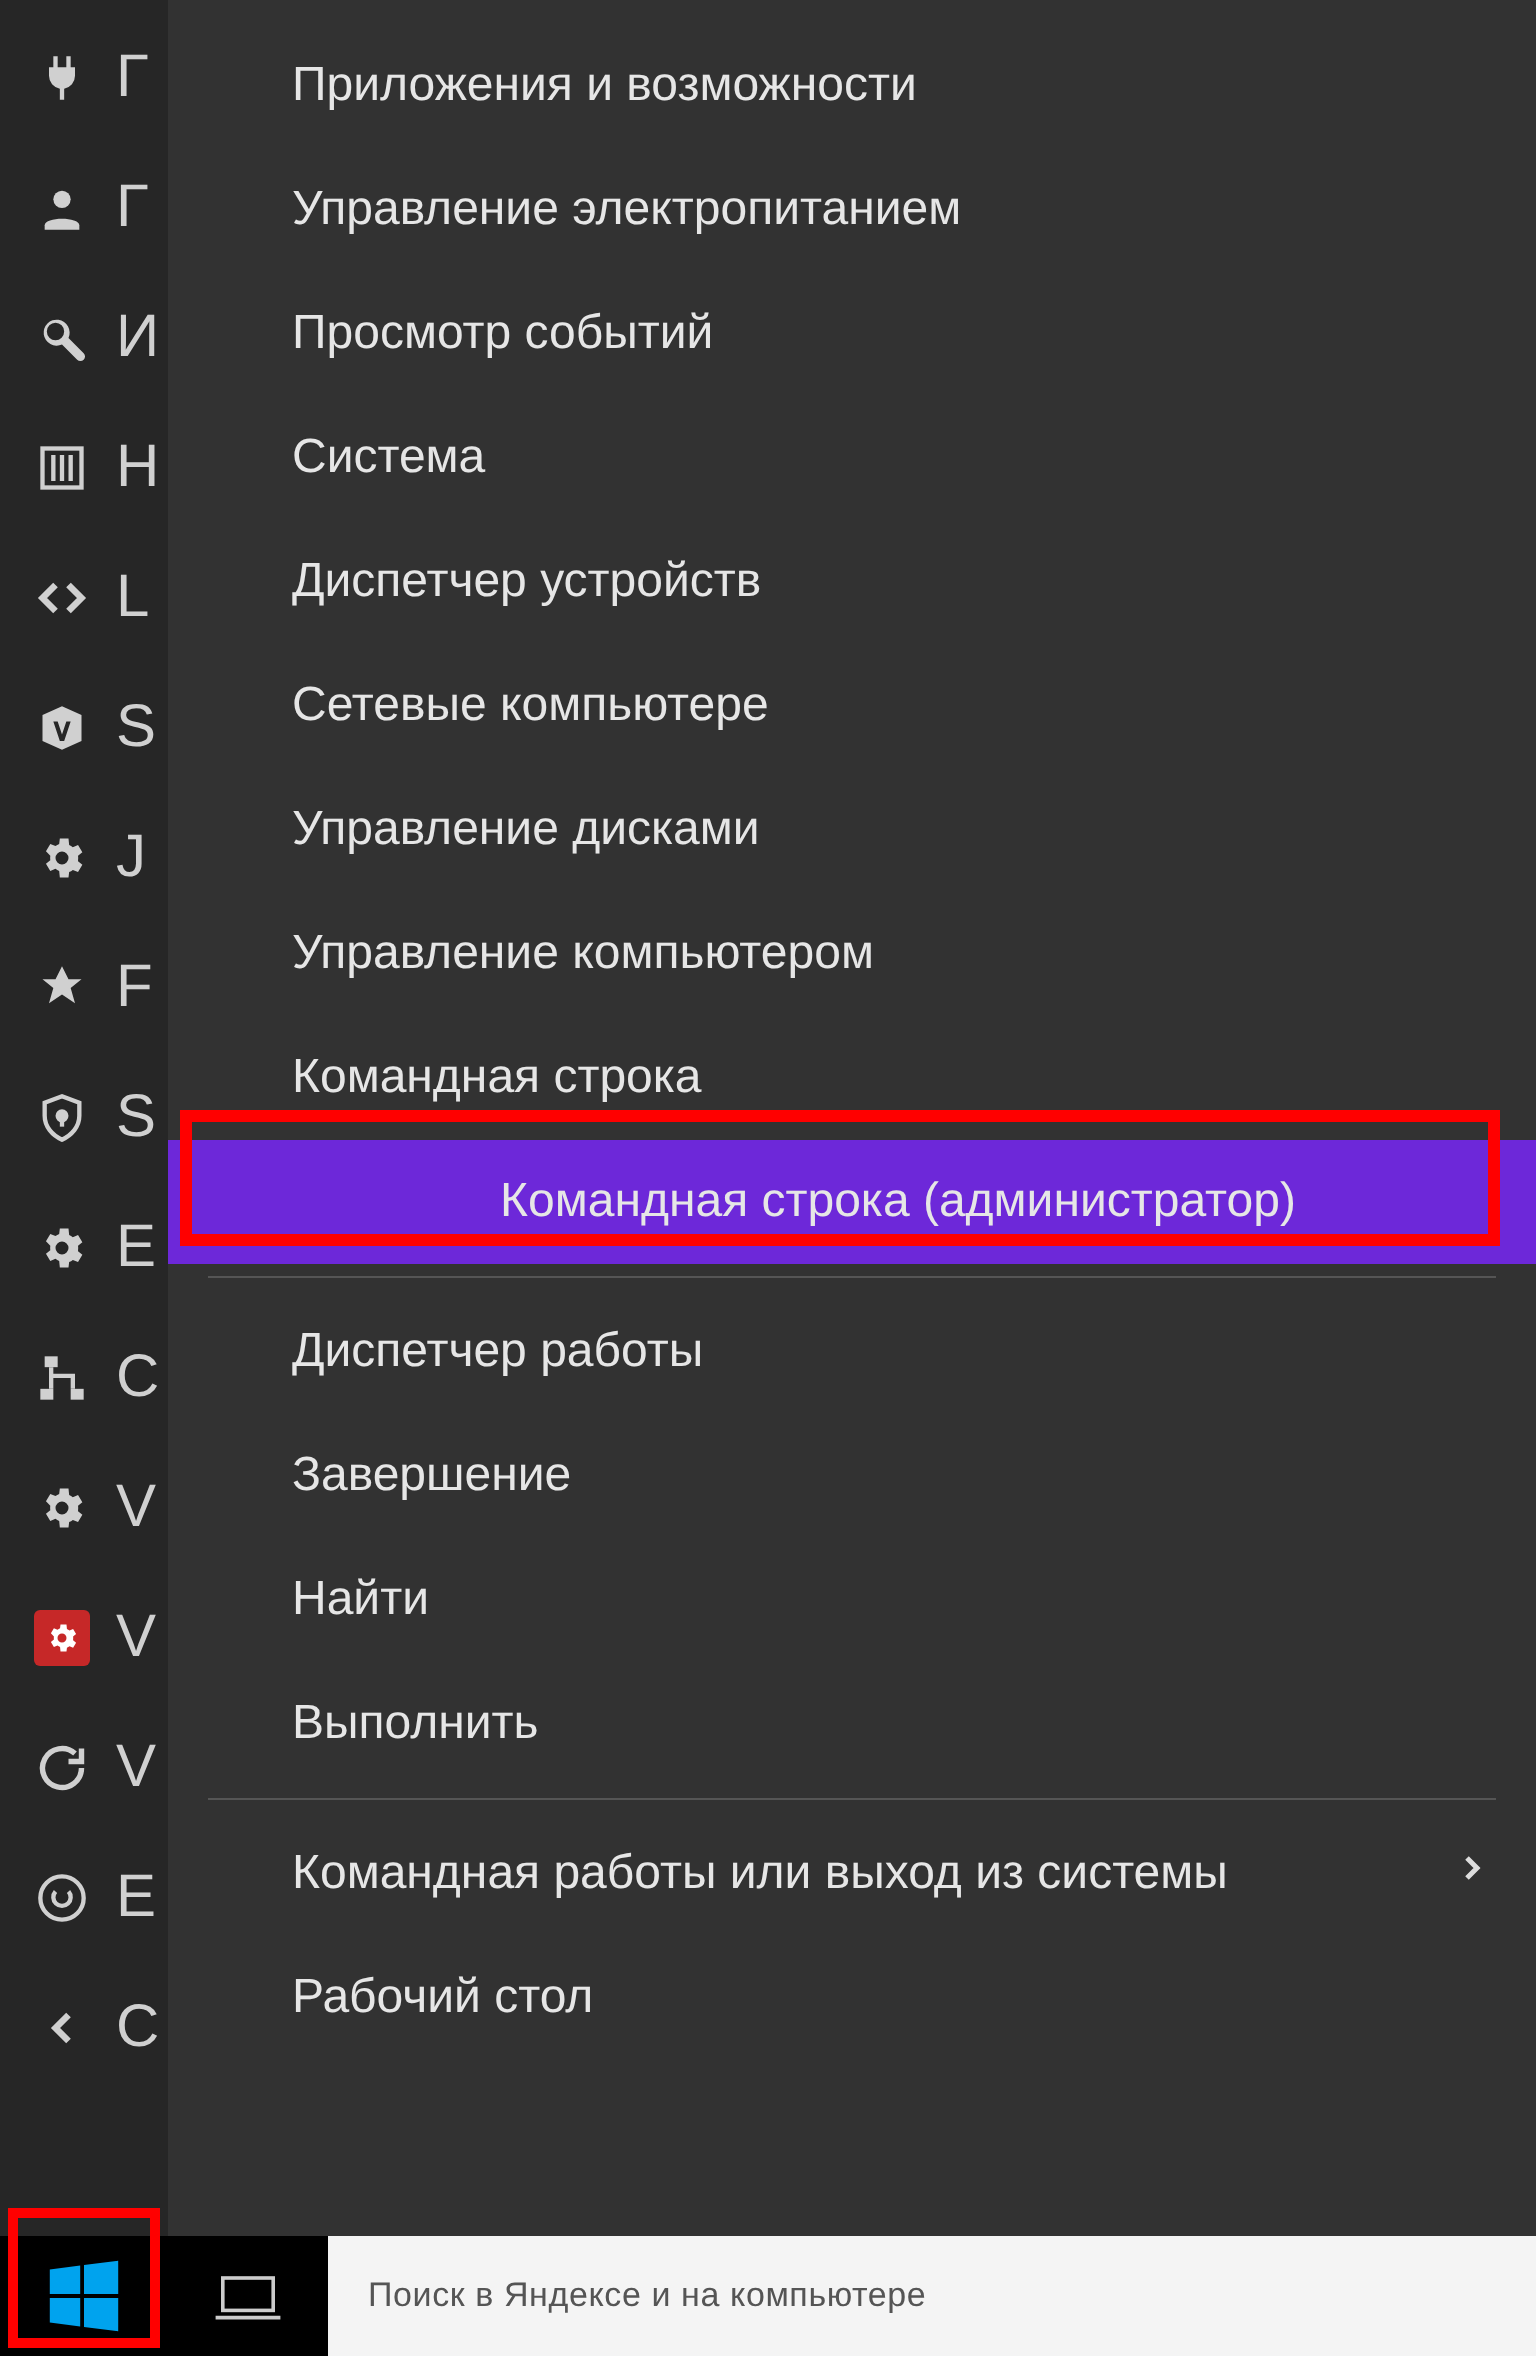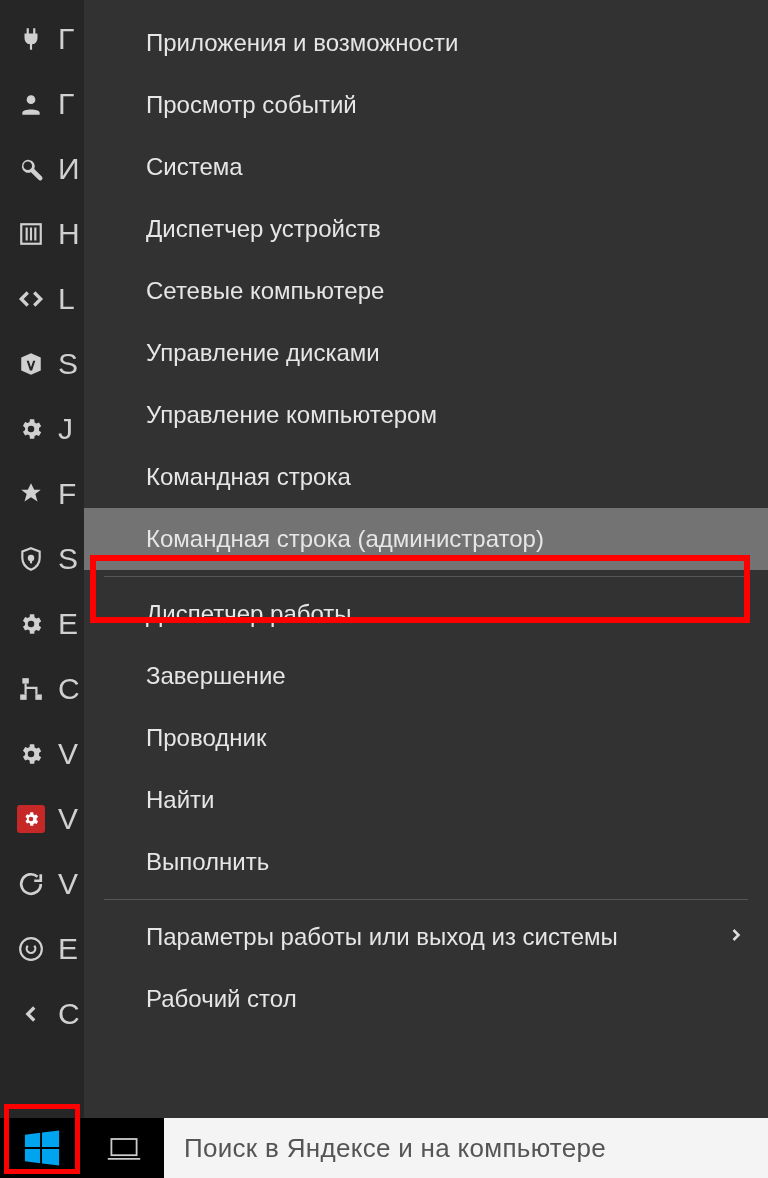--- a/index.html
+++ b/index.html
@@ -58,21 +58,21 @@
       display: flex;
       align-items: center;
       height: 62px;
       padding-left: 62px;
       padding-right: 16px;
       font-size: 24px;
       color: #e6e6e6;
       cursor: default;
       position: relative;
     }
-    .menu-item.hover { background: #737373; }
+    .menu-item.hover { background: #6d28d9; justify-content: center; }
     .menu-item .arrow {
       position: absolute;
       right: 22px;
       color: #ddd;
     }
     .menu-item .arrow svg { width: 20px; height: 20px; }
     .highlight-item {
       position: absolute;
       left: 90px;
       top: 555px;
@@ -115,21 +115,21 @@
       background: #000;
     }
     .task-view svg { width: 36px; height: 26px; color: #ccc; }
     .searchbar {
       flex: 1;
       background: #f4f4f4;
       display: flex;
       align-items: center;
       padding-left: 20px;
       color: #555;
-      font-size: 26px;
+      font-size: 17px;
       letter-spacing: 0.3px;
       white-space: nowrap;
       overflow: hidden;
     }
   </style>
 </head>
 <body>
 
 <div class="left-panel">
   <div class="left-row">
@@ -275,20 +275,23 @@
     <span class="lbl">С</span>
   </div>
 </div>
 
 <div class="context-menu">
   <div style="height:12px"></div>
   <div class="menu-item">
       <span>Приложения и возможности</span>
     </div>
   <div class="menu-item">
+      <span>Управление электропитанием</span>
+    </div>
+  <div class="menu-item">
       <span>Просмотр событий</span>
     </div>
   <div class="menu-item">
       <span>Система</span>
     </div>
   <div class="menu-item">
       <span>Диспетчер устройств</span>
     </div>
   <div class="menu-item">
       <span>Сетевые компьютере</span>
@@ -306,31 +309,28 @@
       <span>Командная строка (администратор)</span>
     </div>
   <div class="menu-sep"></div>
   <div class="menu-item">
       <span>Диспетчер работы</span>
     </div>
   <div class="menu-item">
       <span>Завершение</span>
     </div>
   <div class="menu-item">
-      <span>Проводник</span>
-    </div>
-  <div class="menu-item">
       <span>Найти</span>
     </div>
   <div class="menu-item">
       <span>Выполнить</span>
     </div>
   <div class="menu-sep"></div>
   <div class="menu-item">
-    <span>Параметры работы или выход из системы</span>
+    <span>Командная работы или выход из системы</span>
     <span class="arrow">
       <svg viewBox="0 0 24 24" fill="none" stroke="currentColor" stroke-width="3">
           <polyline points="9 6 15 12 9 18"></polyline>
         </svg>
     </span>
   </div>
   <div class="menu-item">
       <span>Рабочий стол</span>
     </div>
 </div>

